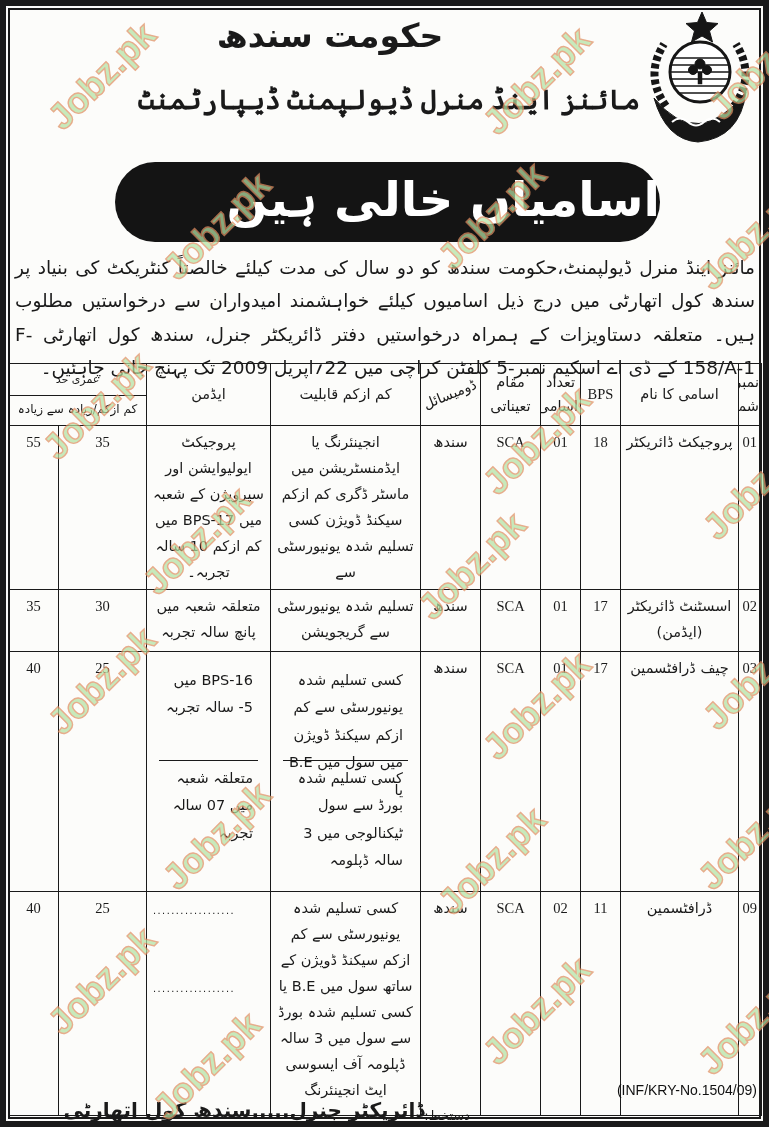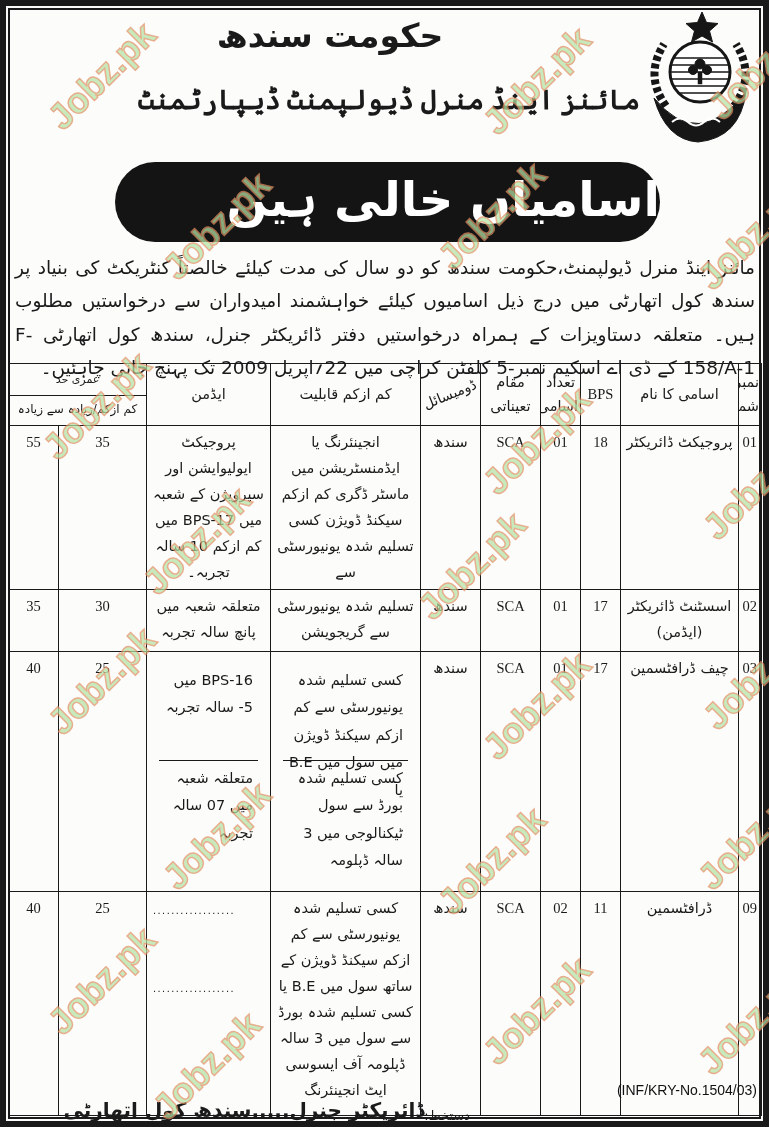--- a/index.html
+++ b/index.html
@@ -253,21 +253,21 @@
         <td class="cell-num">25</td>
         <td class="cell-num">40</td>
       </tr>
     </tbody>
   </table>
 
   <div class="signature">
     <span class="sig-label">دستخط:</span>
     <span class="sig-text">ڈائریکٹر جنرل.....سندھ کول اتھارٹی</span>
   </div>
-  <div class="ref-no">(INF/KRY-No.1504/03)</div>
+  <div class="ref-no">(INF/KRY-No.1504/09)</div>
 
 <div class="watermark" style="left: 35px; top: 55px;">Jobz.pk</div>
     <div class="watermark" style="left: 470px; top: 60px;">Jobz.pk</div>
     <div class="watermark" style="left: 695px; top: 45px;">Jobz.pk</div>
     <div class="watermark" style="left: 150px; top: 205px;">Jobz.pk</div>
     <div class="watermark" style="left: 425px; top: 195px;">Jobz.pk</div>
     <div class="watermark" style="left: 685px; top: 215px;">Jobz.pk</div>
     <div class="watermark" style="left: 30px; top: 385px;">Jobz.pk</div>
     <div class="watermark" style="left: 470px; top: 420px;">Jobz.pk</div>
     <div class="watermark" style="left: 690px; top: 465px;">Jobz.pk</div>

